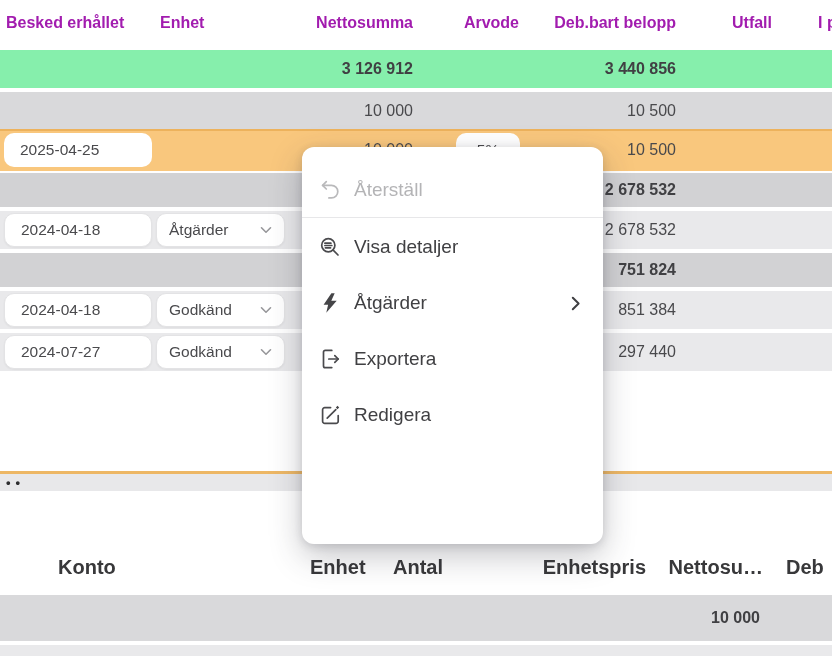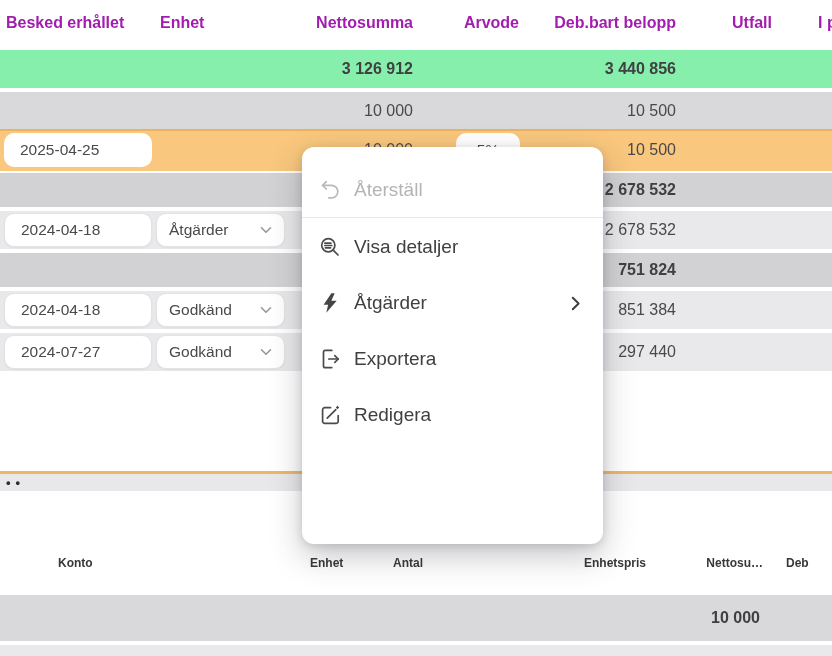--- a/index.html
+++ b/index.html
@@ -29,21 +29,21 @@
   .pill.date   { left:4px;  width:148px;padding-left:16px; }
   .pill.status { left:156px; width:129px; justify-content:space-between; }
   .pill.pct    { right:312px; width:64px; justify-content:center; }
   .chev-down { flex:0 0 auto; margin-left:8px; }
   
   .orange-line { position:absolute; left:0; width:832px; top:471px; height:3px; background:#edb765; }
   .collapsed-bar { position:absolute; left:0; width:832px; top:474px; height:17px; background:#e8e8ea;
     display:flex; align-items:center; }
   .collapsed-dots { margin-left:6px; font-size:13px; font-weight:bold; color:#2e2e30; letter-spacing:5px; line-height:1; }
   
-  .hdr2-cell { position:absolute; top:556px; font-size:12px; font-weight:bold; color:#38383a; white-space:nowrap; }
+  .hdr2-cell { position:absolute; top:556px; font-size:20px; font-weight:bold; color:#38383a; white-space:nowrap; }
   .row2 { position:absolute; left:0; width:832px; }
   
   .menu {
     position:absolute; left:282px; top:147px; width:301px; height:397px;
     background:#fff; border-radius:12px; z-index:10;
     box-shadow:0 12px 32px rgba(50,50,60,.28), 0 2px 8px rgba(50,50,60,.16);
     padding:18px 0 4px; display:flex; flex-direction:column;margin-left:20px;
   }
   .mi { display:flex; align-items:center; gap:12px; padding:0 12px 0 16px;
         font-size:19px; color:#404043; height:56px; flex:0 0 auto; }

